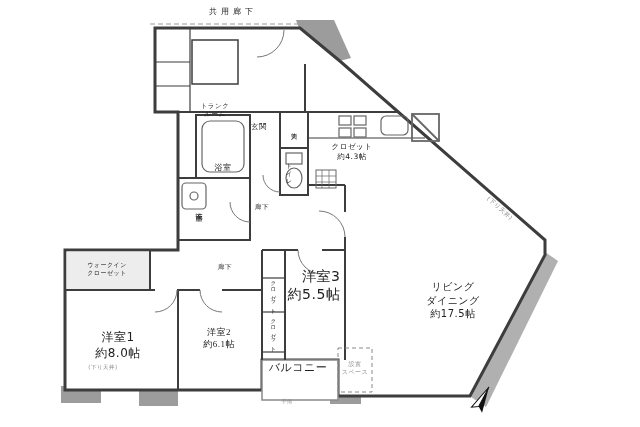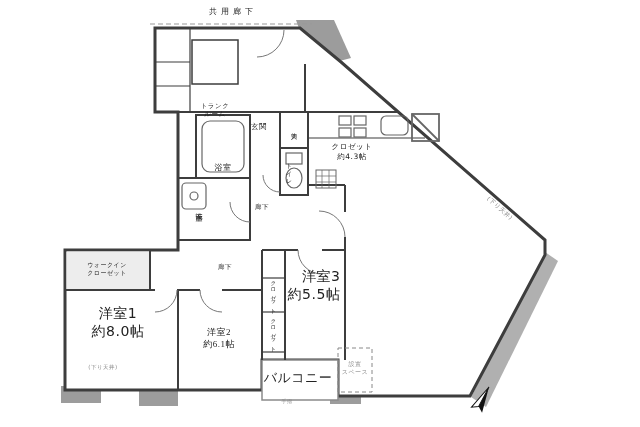--- a/index.html
+++ b/index.html
@@ -122,29 +122,32 @@
   <div class="lbl sp" style="left:233px;top:12px;font-size:8px;text-align:right;">共用廊下</div>
   <div class="lbl" style="left:215px;top:62px;font-size:6.5px;margin-top:48px;">トランク
 ルーム</div>
   <div class="lbl" style="left:259px;top:99px;font-size:7.5px;margin-top:28px;">玄関</div>
   <div class="lbl" style="left:223px;top:146px;font-size:8px;margin-top:22px;">浴室</div>
   <div class="lbl vert" style="left:198px;top:209px;font-size:7px;">洗面室</div>
   <div class="lbl vert" style="left:289px;top:170px;font-size:6px;">トイレ</div>
   <div class="lbl vert" style="left:294px;top:129px;font-size:6px;">物入</div>
   <div class="lbl" style="left:352px;top:152px;font-size:7.5px;">クロゼット
 約4.3帖</div>
-  <div class="lbl" style="left:118px;top:322px;font-size:14px;">洋室1
+  <div class="lbl" style="left:453px;top:300px;font-size:10px;line-height:1.35;">リビング
+ダイニング
+約17.5帖</div>
+  <div class="lbl" style="left:118px;top:346px;font-size:12px;">洋室1
 約8.0帖</div>
   <div class="lbl" style="left:219px;top:339px;font-size:9px;font-family:Liberation Serif, serif;">洋室2
 約6.1帖</div>
   <div class="lbl" style="left:314px;top:285px;font-size:14px;text-align:right;">洋室3
 約5.5帖</div>
   <div class="lbl" style="left:107px;top:269px;font-size:6px;">ウォークイン
 クローゼット</div>
-  <div class="lbl" style="left:298px;top:378px;font-size:13px;">バルコニー</div>
+  <div class="lbl" style="left:298px;top:368px;font-size:11px;">バルコニー</div>
   <div class="lbl" style="left:262px;top:207px;font-size:6.5px;">廊下</div>
   <div class="lbl" style="left:225px;top:267px;font-size:6.5px;">廊下</div>
   <div class="lbl vert" style="left:273px;top:294px;font-size:5.5px;">クロゼット</div>
   <div class="lbl vert" style="left:273px;top:332px;font-size:5.5px;">クロゼット</div>
   <div class="lbl tiny" style="left:355px;top:368px;font-size:6px;">設置
 スペース</div>
   <div class="lbl tiny" style="left:287px;top:401px;font-size:5px;">手摺</div>
   <div class="lbl tiny rot41" style="left:500px;top:208px;font-size:6px;">(下り天井)</div>
   <div class="lbl tiny" style="left:103px;top:368px;font-size:5.5px;">(下り天井)</div>
 

